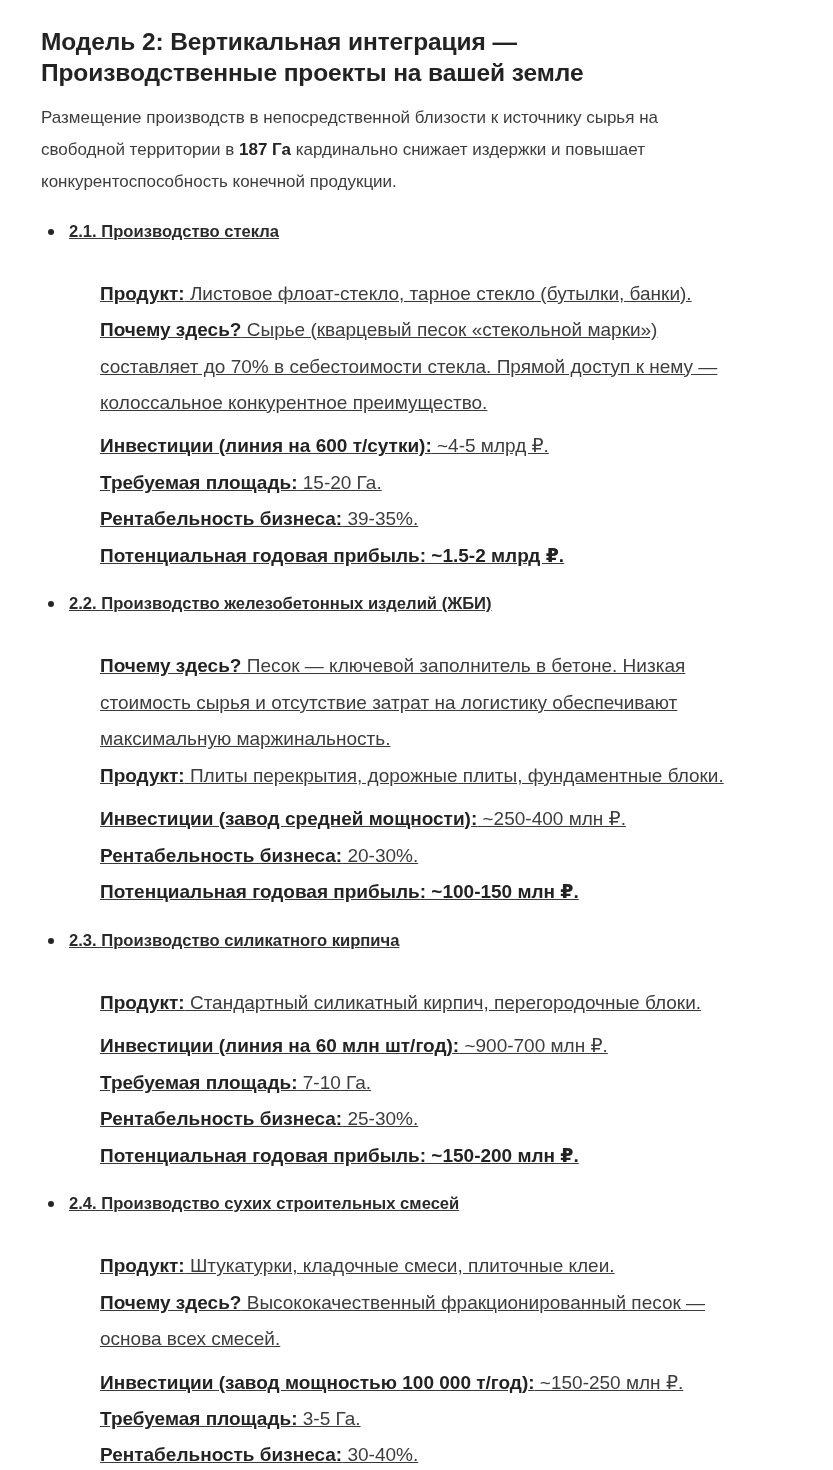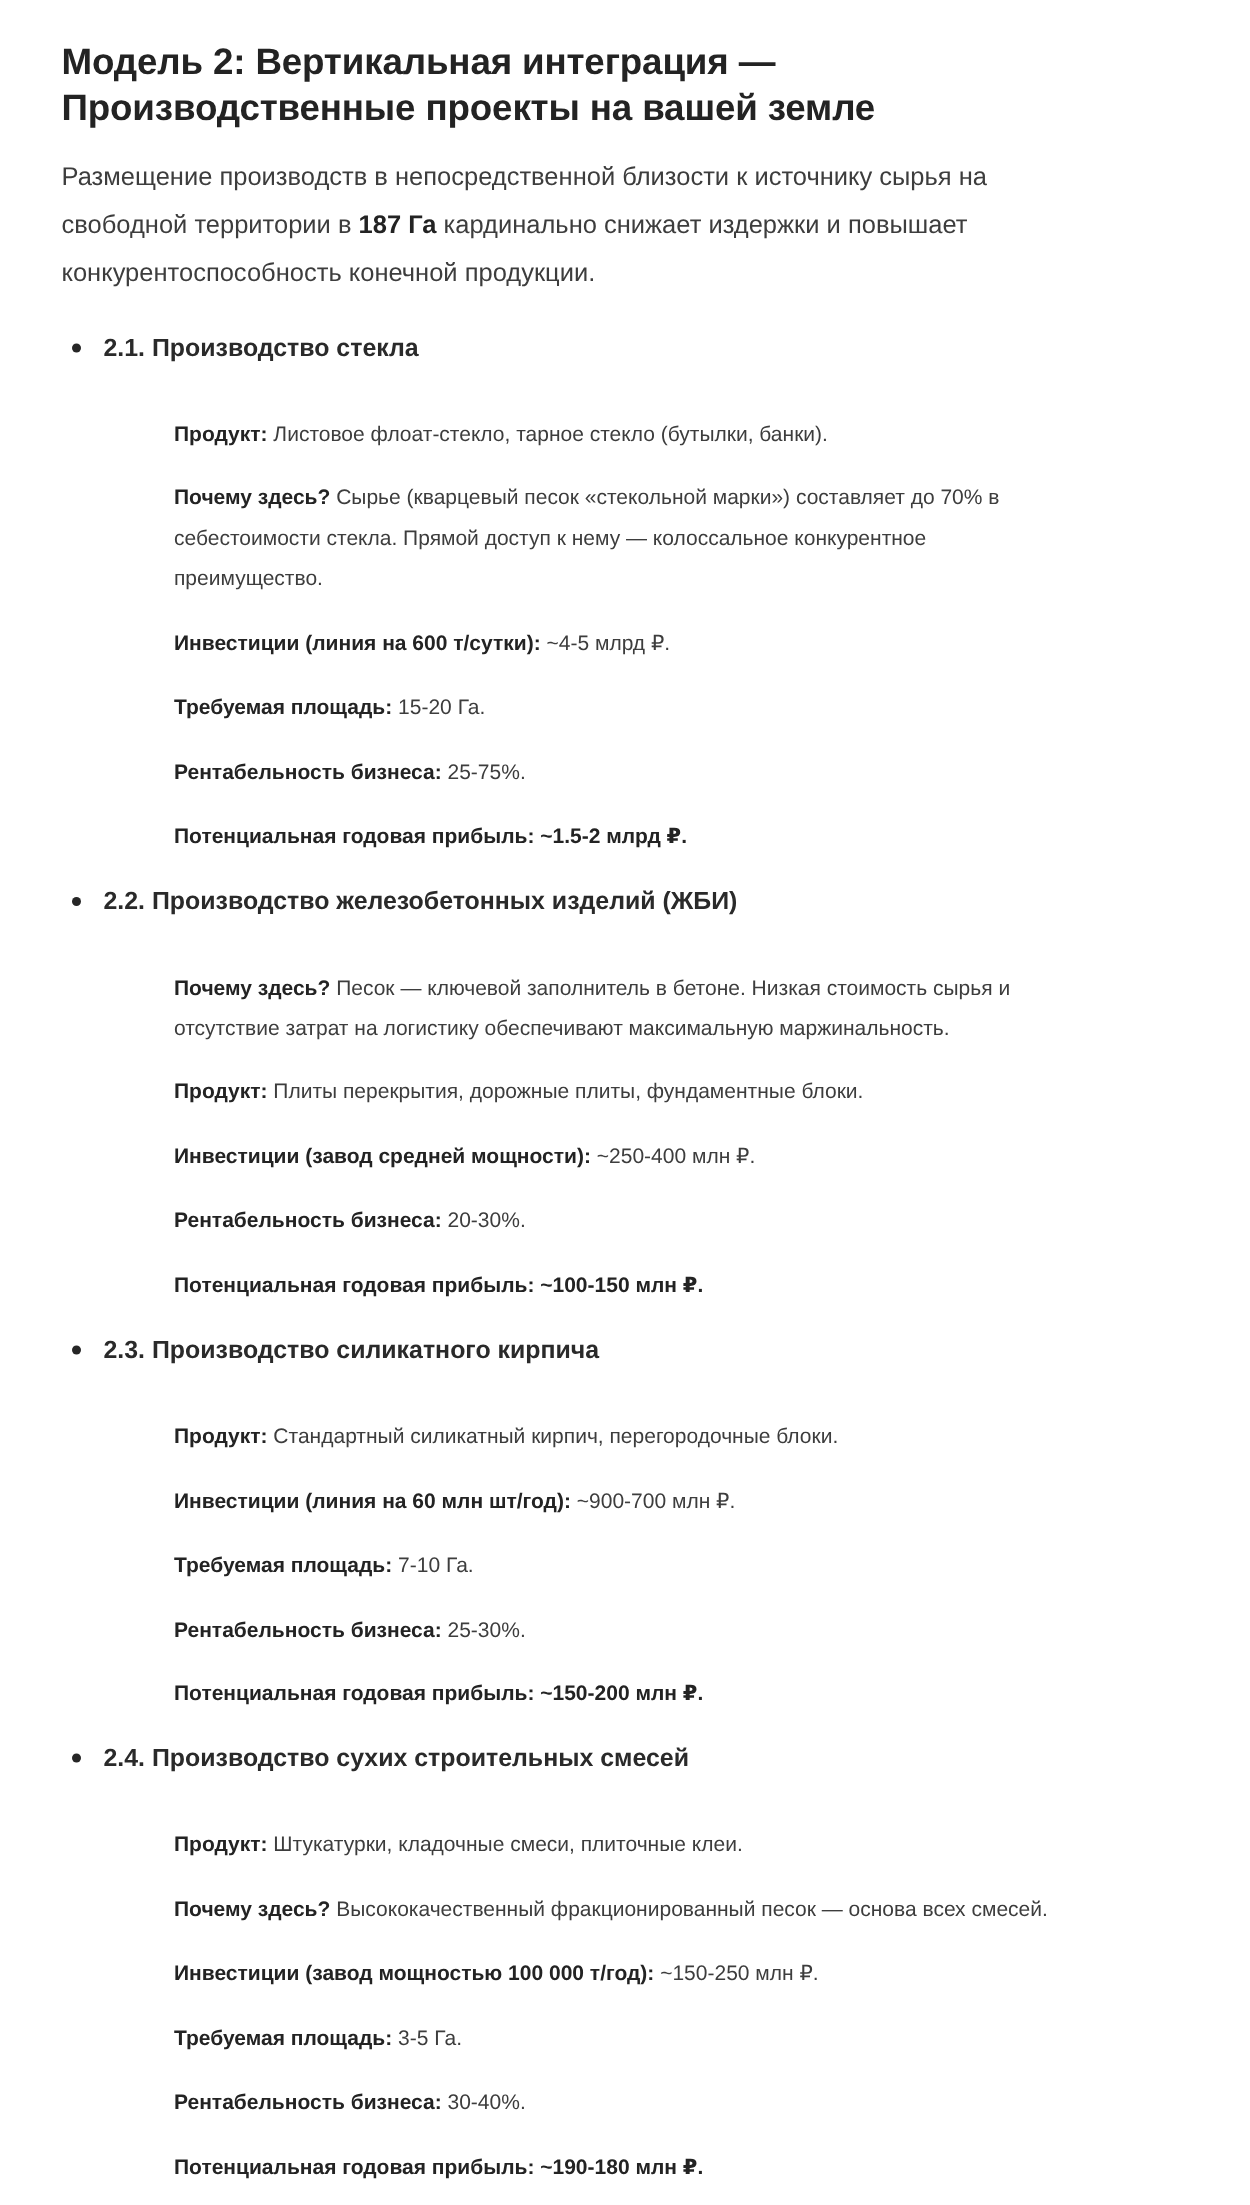--- a/index.html
+++ b/index.html
@@ -45,20 +45,21 @@
   
   .sections {
     list-style: none;
     margin: 0;
     padding: 0;
   }
   .section {
     position: relative;
     padding-left: 28px;
     margin-bottom: 6px;
+    text-decoration: underline;
   }
   .bullet-dot {
     position: absolute;
     left: 7px;
     top: 9px;
     width: 6px;
     height: 6px;
     border-radius: 50%;
     background: #262626;
   }
@@ -69,24 +70,24 @@
     color: #2a2a2a;
     margin: 0 0 32px 0;
   }
 
   
   .details {
     padding-left: 31px;
     margin-bottom: 18px;
   }
   .detail-line {
-    font-size: 14px;
+    font-size: 19px;
     line-height: 1.92;
     color: #3d3d3d;
-    margin: 16px;
+    margin: 0;
     max-width: 740px;
   }
   .detail-line .lbl {
     font-weight: 700;
     color: #232323;
   }
   .detail-line.all-bold {
     font-weight: 700;
     color: #232323;
   }
@@ -106,21 +107,21 @@
 
   <ul class="sections" id="sections-root">
       <li class="section">
         <span class="bullet-dot"></span>
         <div class="section-title">2.1. Производство стекла</div>
         <div class="details">
           <p class="detail-line"><span class="lbl">Продукт:</span><span> Листовое флоат-стекло, тарное стекло (бутылки, банки).</span></p>
           <p class="detail-line"><span class="lbl">Почему здесь?</span><span> Сырье (кварцевый песок «стекольной марки») составляет до 70% в себестоимости стекла. Прямой доступ к нему — колоссальное конкурентное преимущество.</span></p>
           <p class="detail-line spaced"><span class="lbl">Инвестиции (линия на 600 т/сутки):</span><span> ~4-5 млрд ₽.</span></p>
           <p class="detail-line"><span class="lbl">Требуемая площадь:</span><span> 15-20 Га.</span></p>
-          <p class="detail-line"><span class="lbl">Рентабельность бизнеса:</span><span> 25-75%.</span></p>
+          <p class="detail-line"><span class="lbl">Рентабельность бизнеса:</span><span> 39-35%.</span></p>
           <p class="detail-line all-bold"><span class="lbl">Потенциальная годовая прибыль:</span><span> ~1.5-2 млрд ₽.</span></p>
         </div>
       </li>
       <li class="section">
         <span class="bullet-dot"></span>
         <div class="section-title">2.2. Производство железобетонных изделий (ЖБИ)</div>
         <div class="details">
           <p class="detail-line"><span class="lbl">Почему здесь?</span><span> Песок — ключевой заполнитель в бетоне. Низкая стоимость сырья и отсутствие затрат на логистику обеспечивают максимальную маржинальность.</span></p>
           <p class="detail-line"><span class="lbl">Продукт:</span><span> Плиты перекрытия, дорожные плиты, фундаментные блоки.</span></p>
           <p class="detail-line spaced"><span class="lbl">Инвестиции (завод средней мощности):</span><span> ~250-400 млн ₽.</span></p>

